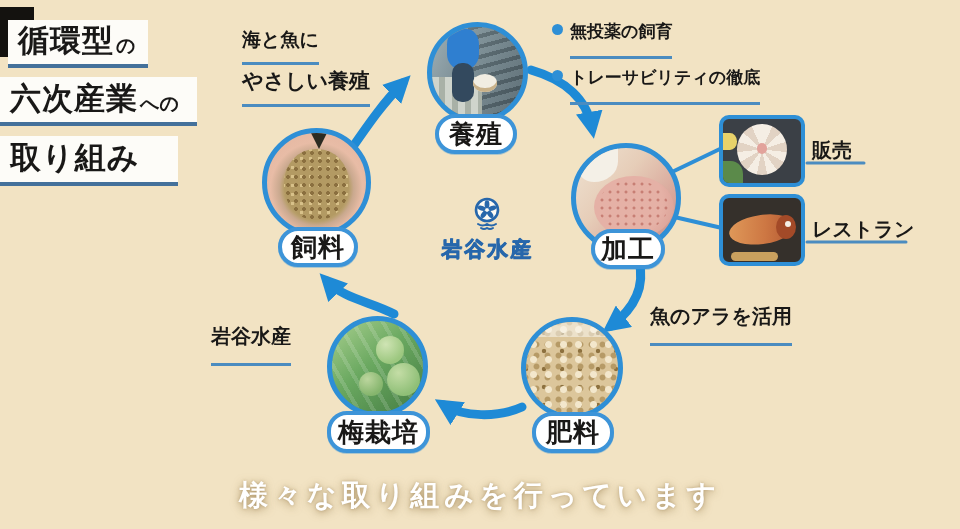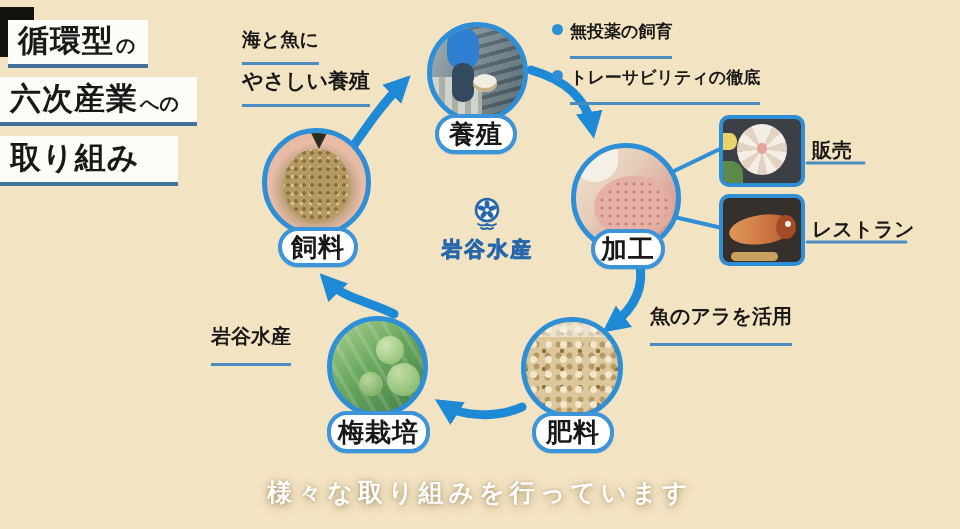--- a/index.html
+++ b/index.html
@@ -122,21 +122,21 @@
   #note-plum{left:211px;top:323px;font-size:20px;}
 
   
   #logo{position:absolute;left:432px;top:196px;width:110px;text-align:center;z-index:3;}
   #logo .emblem{display:block;margin:0 auto;}
   #logo .company{font-size:21px;font-weight:bold;color:var(--logo-blue);letter-spacing:2px;
     text-shadow:.7px 0 currentColor,0 .7px currentColor;margin-top:1px;}
 
   
   #caption{position:absolute;left:0;top:476px;width:100%;text-align:center;z-index:3;
-    color:#ffffff;font-weight:bold;font-size:25px;letter-spacing:5px;
+    color:#ffffff;font-weight:bold;font-size:29px;letter-spacing:5px;
     text-shadow:0 2px 8px rgba(140,110,60,.65),0 0 3px rgba(140,110,60,.4);}
 
   
   #arrow-layer{position:absolute;left:0;top:0;width:960px;height:529px;z-index:1;pointer-events:none;}
 </style>
 </head>
 <body>
 
 <div id="stage">
 

